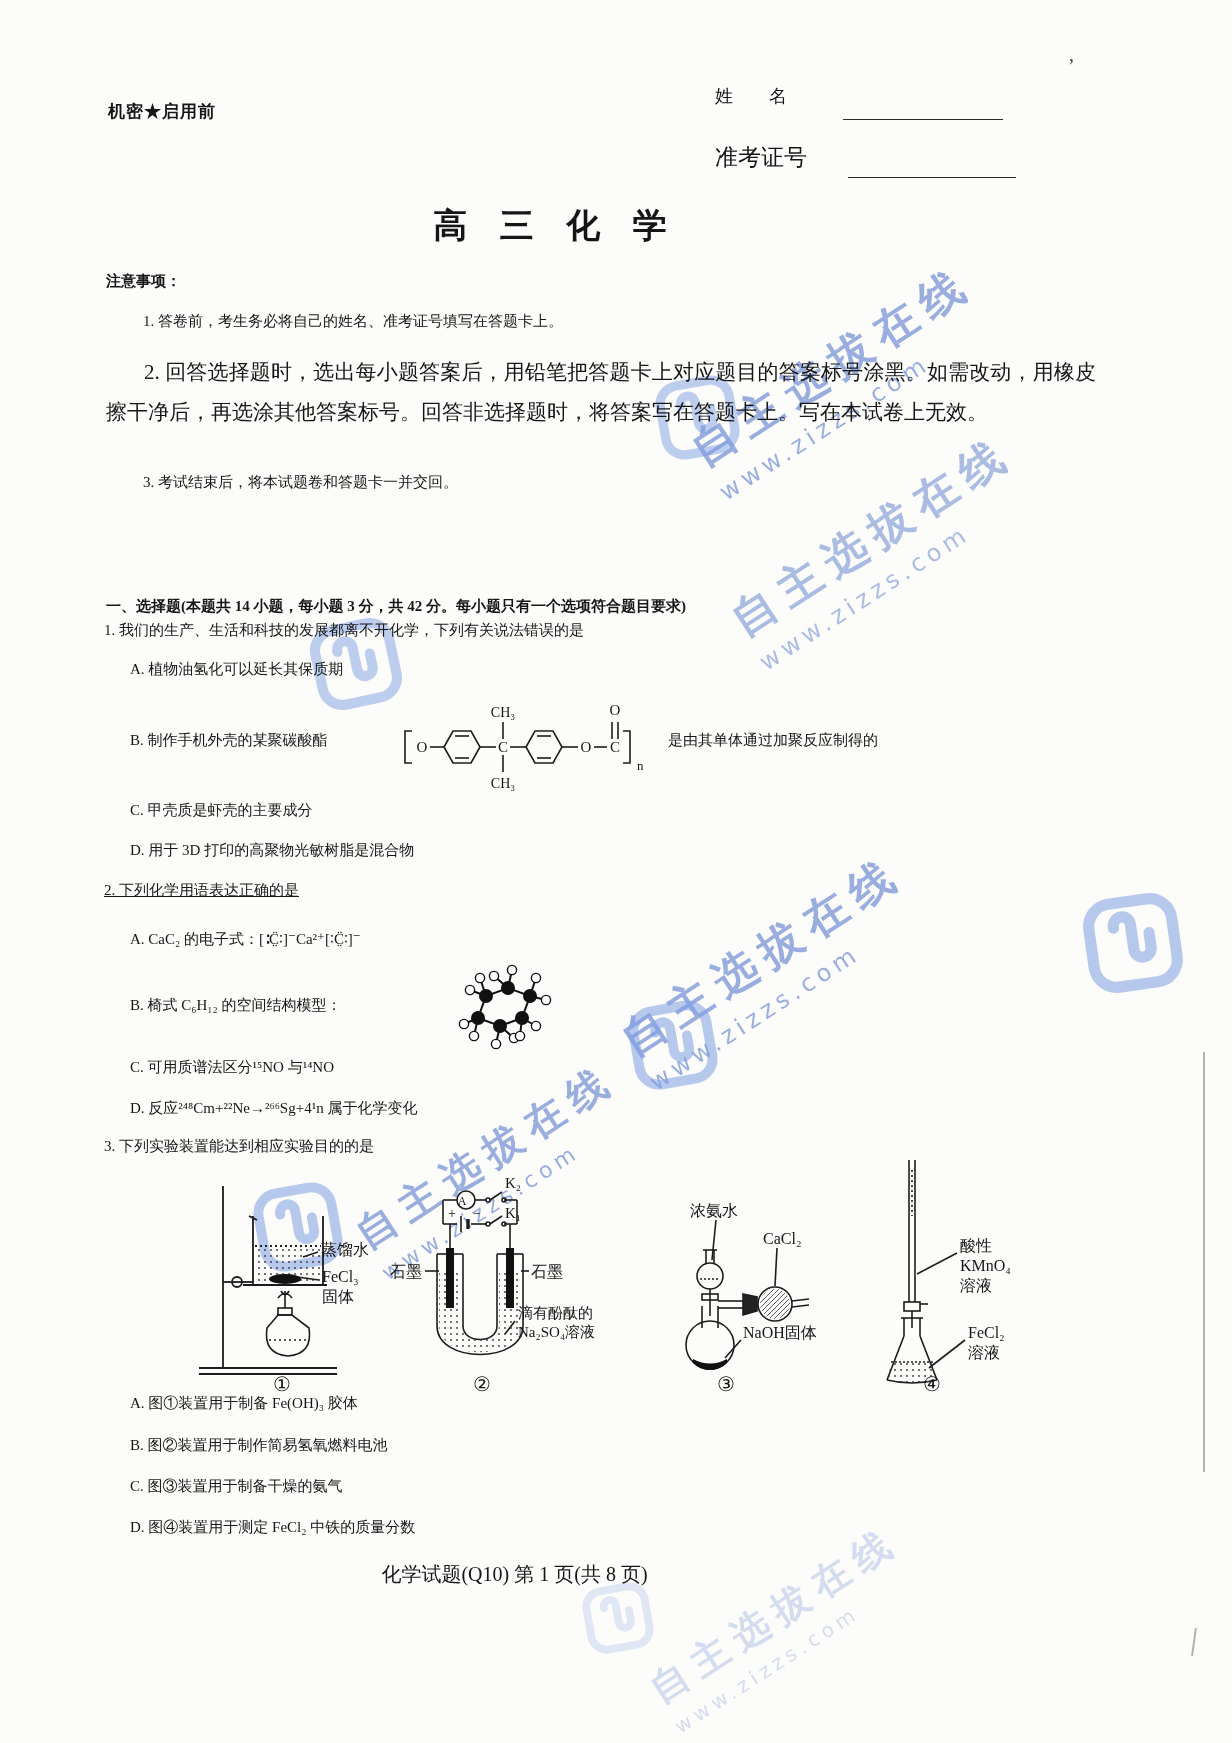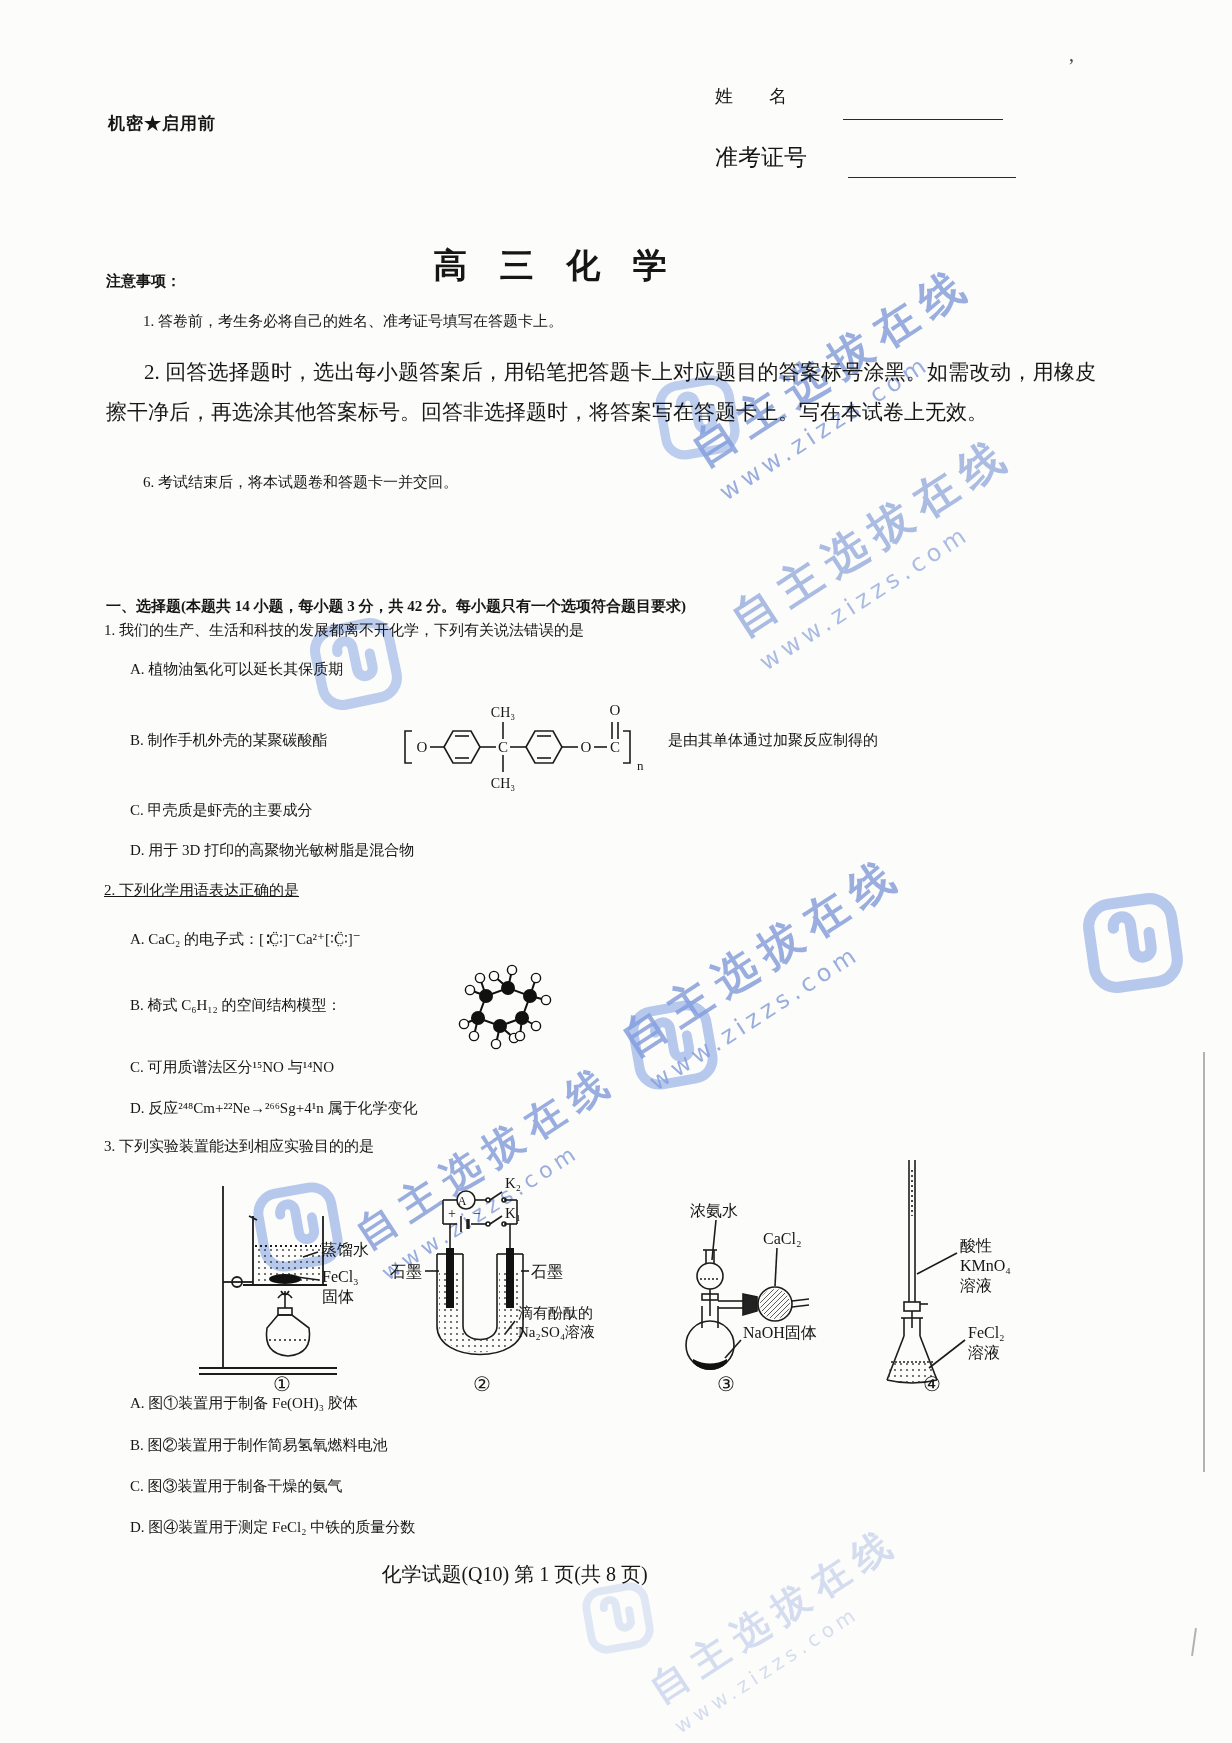--- a/index.html
+++ b/index.html
@@ -69,32 +69,32 @@
       <use href="#wm-logo-sym"></use>
     </svg>
   <svg class="wm-logo" style="left:582px;top:1582px;opacity:.22;transform:rotate(-10deg);" width="72" height="72">
       <use href="#wm-logo-sym"></use>
     </svg>
 
   <div class="scanline" style="left:1203px;top:1052px;width:2px;height:420px;"></div>
   <div class="abs" style="left:1068px;top:55px;font-size:20px;color:#444;">’</div>
   <div class="scanline" style="left:1193px;top:1628px;width:2px;height:28px;transform:rotate(8deg);"></div>
 
-  <div class="abs bold" style="left:108px;top:112px;font-size:17px;letter-spacing:1px;">机密★启用前</div>
+  <div class="abs bold" style="left:108px;top:100px;font-size:17px;letter-spacing:1px;">机密★启用前</div>
   <div class="abs" style="left:715px;top:84px;font-size:18px;">姓　　名</div>
   <div class="underline-field" style="left:843px;top:119px;width:160px;"></div>
   <div class="abs" style="left:715px;top:142px;font-size:23px;">准考证号</div>
   <div class="underline-field" style="left:848px;top:177px;width:168px;"></div>
 
-  <div class="abs bold" style="left:0;width:1112px;text-align:center;top:203px;font-size:34px;letter-spacing:12px;margin-top:40px;">高 三 化 学</div>
+  <div class="abs bold" style="left:0;width:1112px;text-align:center;top:203px;font-size:34px;letter-spacing:12px;">高 三 化 学</div>
 
   <div class="abs bold t21" style="left:106px;top:272px;">注意事项：</div>
   <div class="abs t21" style="left:143px;top:312px;">1. 答卷前，考生务必将自己的姓名、准考证号填写在答题卡上。</div>
   <div class="para" style="left:106px;top:352px;width:990px;text-indent:38px;">2. 回答选择题时，选出每小题答案后，用铅笔把答题卡上对应题目的答案标号涂黑。如需改动，用橡皮擦干净后，再选涂其他答案标号。回答非选择题时，将答案写在答题卡上。写在本试卷上无效。</div>
-  <div class="abs t21" style="left:143px;top:473px;">6. 考试结束后，将本试题卷和答题卡一并交回。</div>
+  <div class="abs t21" style="left:143px;top:473px;">3. 考试结束后，将本试题卷和答题卡一并交回。</div>
 
   <div class="abs bold t21" style="left:106px;top:581px;margin-top:16px;">一、选择题(本题共 14 小题，每小题 3 分，共 42 分。每小题只有一个选项符合题目要求)</div>
 
   <div class="abs t21" style="left:104px;top:621px;">1. 我们的生产、生活和科技的发展都离不开化学，下列有关说法错误的是</div>
   <div class="abs t21" style="left:130px;top:660px;">A. 植物油氢化可以延长其保质期</div>
   <div class="abs t21" style="left:130px;top:731px;">B. 制作手机外壳的某聚碳酸酯</div>
 
   <svg class="abs fig-svg" style="left:400px;top:695px;" width="265" height="100" viewBox="0 0 265 100">
     <g stroke="#1c1c1c" stroke-width="1.6" fill="none">
       <polyline points="12,36 5,36 5,68 12,68"></polyline>

